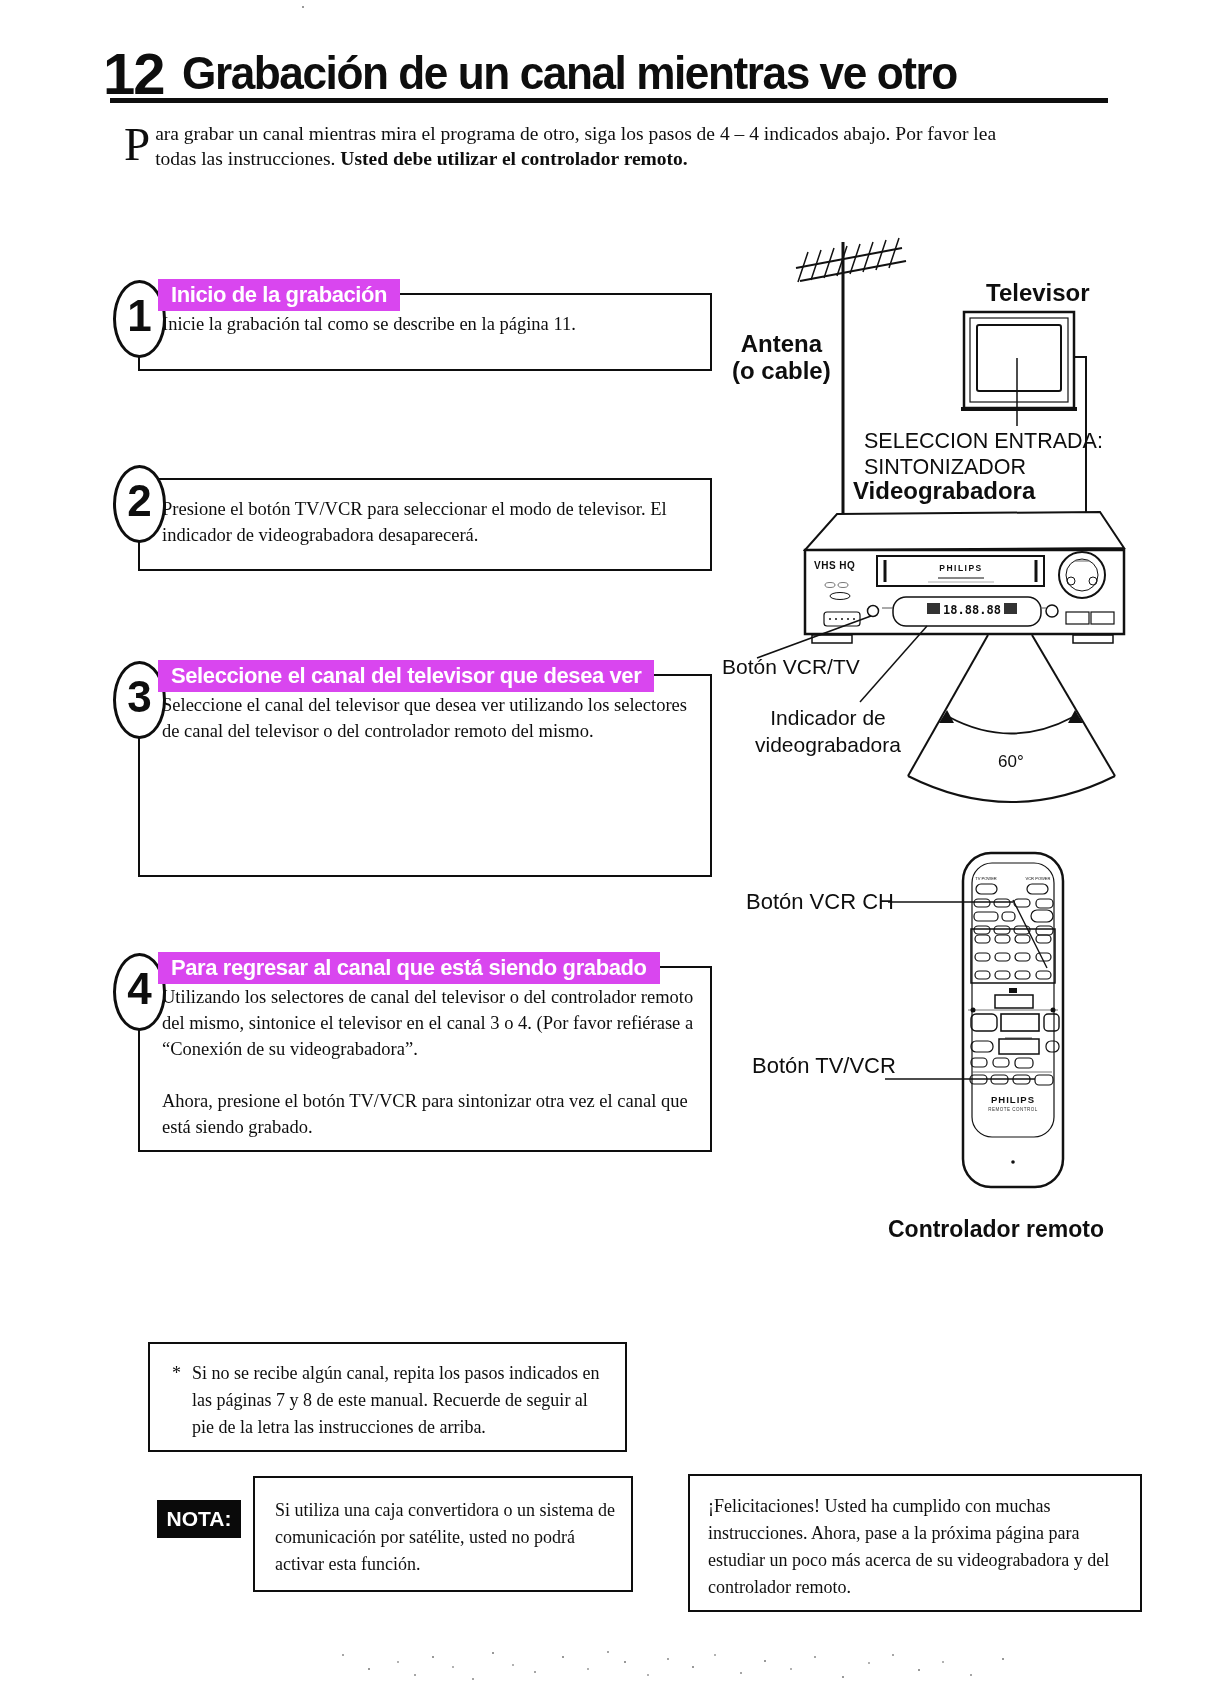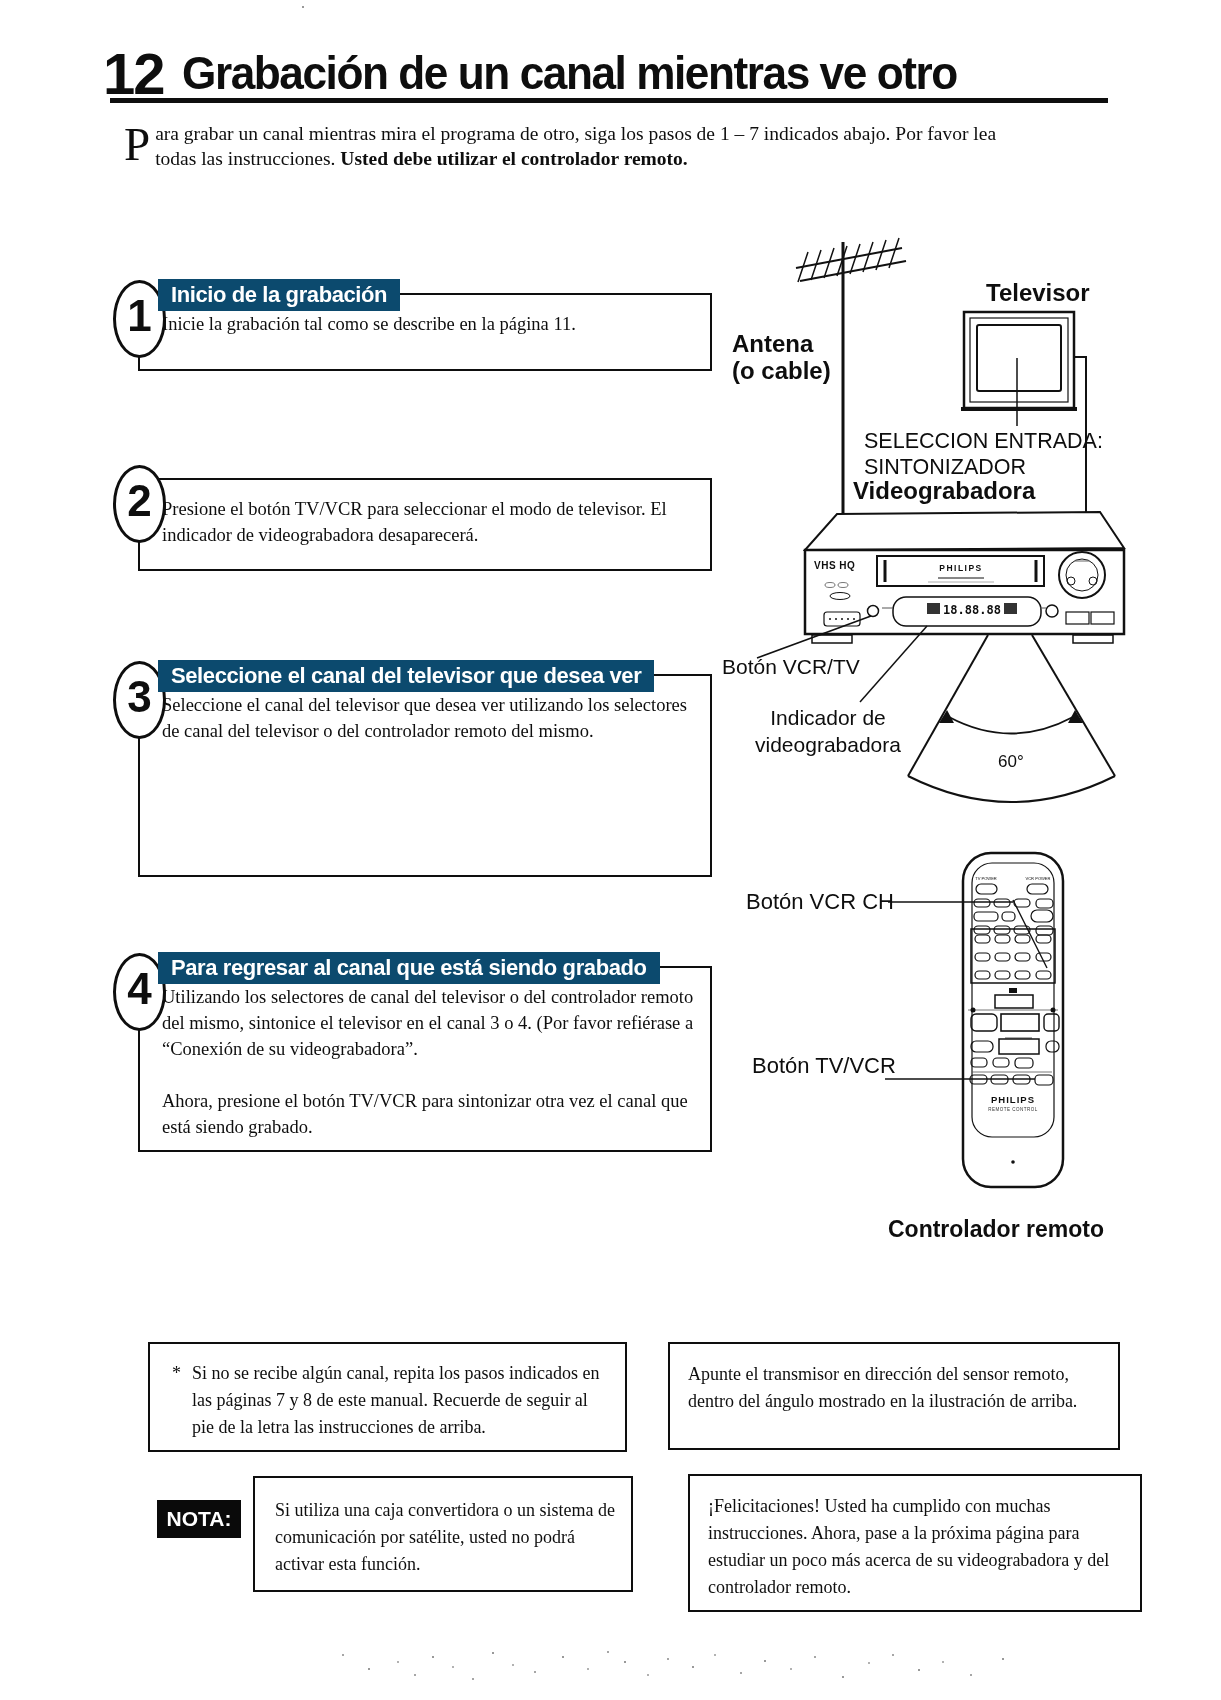--- a/index.html
+++ b/index.html
@@ -15,38 +15,38 @@
               white-space:nowrap;}
   #title-underline{left:110px;top:98px;width:998px;height:5px;background:#0e0e0e;}
 
   
   #intro{left:124px;top:121px;width:905px;font-size:19.5px;line-height:25px;}
   #intro .dropcap{float:left;font-size:47px;line-height:42px;padding:2px 5px 0 0;font-weight:normal;}
   #intro b{font-weight:bold;}
 
   
   .step{position:absolute;border:2.5px solid #0e0e0e;background:#fff;}
-  .step-bar{position:absolute;top:-16px;left:18px;height:32px;line-height:32px;background:#0c4a6e;
+  .step-bar{position:absolute;top:-16px;left:18px;height:32px;line-height:32px;background:#d946ef;
             color:#fff;font-family:"Liberation Sans",sans-serif;font-weight:bold;font-size:22px;
             letter-spacing:-.4px;padding:0 13px;white-space:nowrap;}
   .step-circle{position:absolute;left:-27px;top:-15px;width:47px;height:72px;background:#fff;
                border:3.5px solid #0e0e0e;border-radius:50%;text-align:center;line-height:66px;
                font-family:"Liberation Sans",sans-serif;font-weight:bold;font-size:44px;}
   .step-body{padding:16px 8px 0 22px;font-size:18.5px;line-height:26px;}
   .step-body .p2{margin-top:26px;}
   #step1{left:138px;top:293px;width:570px;height:74px;}
   #step2{left:138px;top:478px;width:570px;height:89px;}
   #step3{left:138px;top:674px;width:570px;height:199px;}
   #step4{left:138px;top:966px;width:570px;height:182px;}
 
   
   .dlabel{font-family:"Liberation Sans",sans-serif;white-space:nowrap;}
   .bold24{font-weight:bold;font-size:24px;}
   .reg21{font-size:21px;}
-  #lbl-antena{left:732px;top:330px;line-height:27px;}
+  #lbl-antena{left:732px;top:330px;line-height:27px;text-align:center;}
   #lbl-televisor{left:986px;top:279px;}
   #lbl-entrada{left:864px;top:428px;line-height:26px;font-size:21.5px;}
   #lbl-videograbadora{left:853px;top:477px;}
   #lbl-vcrtv{left:722px;top:655px;}
   #lbl-indicador{left:752px;top:704px;line-height:27px;text-align:center;width:152px;}
   #lbl-60{left:998px;top:752px;font-size:17px;}
   #lbl-vcrch{left:746px;top:889px;font-size:22px;}
   #lbl-tvvcr{left:752px;top:1053px;font-size:22px;}
   #lbl-controlador{left:888px;top:1216px;font-size:23px;font-weight:bold;}
 
@@ -226,21 +226,21 @@
       <line x1="1013" y1="900" x2="1047" y2="968"></line>
       <line x1="885" y1="1079" x2="1035" y2="1079"></line>
     </g>
   </svg>
 
   <div class="abs" id="page-number">12</div>
   <div class="abs" id="page-title">Grabación de un canal mientras ve otro</div>
   <div class="abs" id="title-underline"></div>
 
   <div class="abs" id="intro">
-    <span class="dropcap">P</span><span>ara grabar un canal mientras mira el programa de otro, siga los pasos de 1 – 7 indicados abajo. Por favor lea todas las instrucciones. </span><b>Usted debe utilizar el controlador remoto.</b>
+    <span class="dropcap">P</span><span>ara grabar un canal mientras mira el programa de otro, siga los pasos de 4 – 4 indicados abajo. Por favor lea todas las instrucciones. </span><b>Usted debe utilizar el controlador remoto.</b>
   </div>
 
   <div class="step" id="step1">
     <div class="step-circle">1</div>
     <div class="step-bar">Inicio de la grabación</div>
     <div class="step-body">
         <div class="p1">Inicie la grabación tal como se describe en la página 11.</div>
       </div>
   </div>
 
@@ -293,23 +293,20 @@
   <div class="tiny" id="vcr-display">18.88.88</div>
   <div class="tiny" id="rc-tvpower">TV POWER</div>
   <div class="tiny" id="rc-vcrpower">VCR POWER</div>
   <div class="tiny" id="rc-brand">PHILIPS</div>
   <div class="tiny" id="rc-brand-sub">REMOTE CONTROL</div>
 
   <div class="notebox" id="note-a">
     <span class="marker">*</span>
     <div class="ntext">Si no se recibe algún canal, repita los pasos indicados en las páginas 7 y 8 de este manual. Recuerde de seguir al pie de la letra las instrucciones de arriba.</div>
   </div>
-  <div class="notebox" id="note-b">
-    <div class="ntext">Apunte el transmisor en dirección del sensor remoto, dentro del ángulo mostrado en la ilustración de arriba.</div>
-  </div>
   <div class="abs" id="nota-label">NOTA:</div>
   <div class="notebox" id="note-c">
     <div class="ntext">Si utiliza una caja convertidora o un sistema de comunicación por satélite, usted no podrá activar esta función.</div>
   </div>
   <div class="notebox" id="note-d">
     <div class="ntext">¡Felicitaciones! Usted ha cumplido con muchas instrucciones. Ahora, pase a la próxima página para estudiar un poco más acerca de su videograbadora y del controlador remoto.</div>
   </div>
 
   <div class="abs" id="noise"></div>
 </div>

